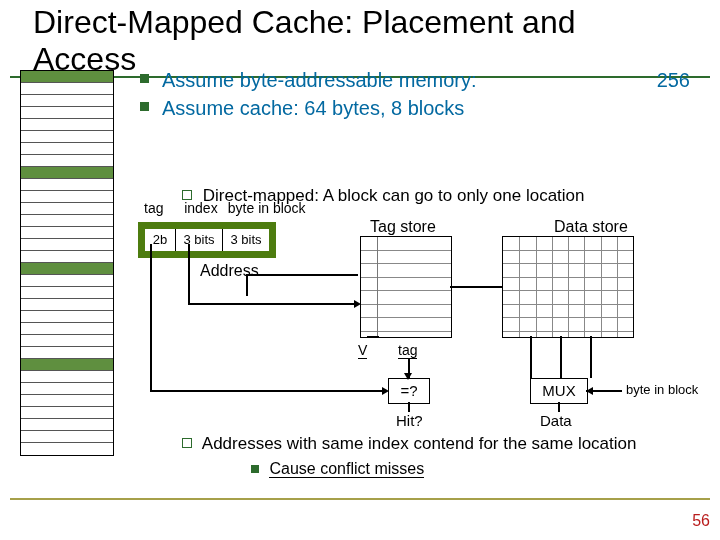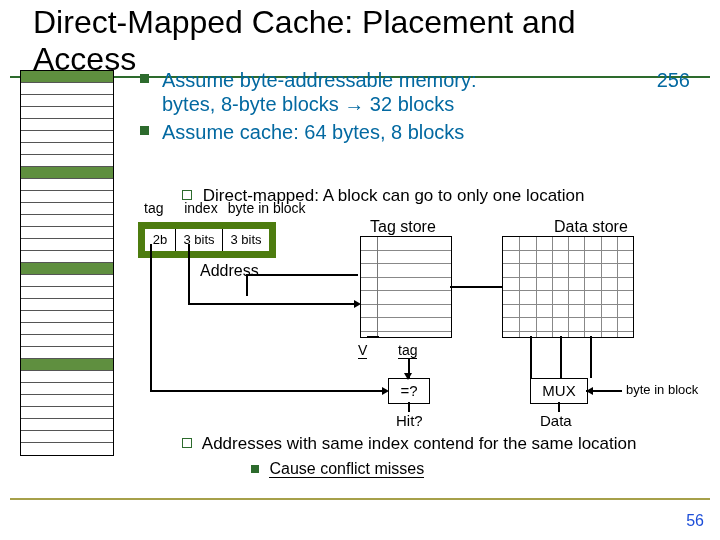--- a/index.html
+++ b/index.html
@@ -186,24 +186,24 @@
   .subb {
     position:absolute;
     left:232px; top:460px;
     font-size:16px;
     padding-left:19px;
   }
   .subb .bsq2 { display:inline-block; width:8px; height:8px; background:#2d6b2d; margin-right:6px; vertical-align:1px; }
   .subb span.txt { border-bottom:1px solid #000; }
   .pagenum {
     position:absolute;
-    right:16px;
+    right:10px;
     bottom:10px;
     font-size:16px;
-    color:#1d4ed8;
+    color:#b91c1c;
   }
   .bottom-rule {
     position:absolute;
     left:10px;
     width:700px;
     height:2px;
     background:#a6a04a;
     bottom:40px;
   }
 </style>
@@ -251,21 +251,20 @@
       <div class="row"></div>
       <div class="row"></div>
       <div class="row"></div>
     </div>
 
   <div class="bullets">
     <span class="bline">
       <span class="bsq"></span>
       <span>Assume byte-addressable memory:</span>
       <span style="float:right; padding-right:10px">256</span><br>
-      <span>bytes, 8-byte blocks → 32 blocks</span>
     </span>
     <span class="bline">
       <span class="bsq"></span>
       <span>Assume cache: 64 bytes, 8 blocks</span>
     </span>
   </div>
 
   <div class="sub">
     <span class="ssq"></span>
     <span>Direct-mapped: A block can go to only one location</span>

